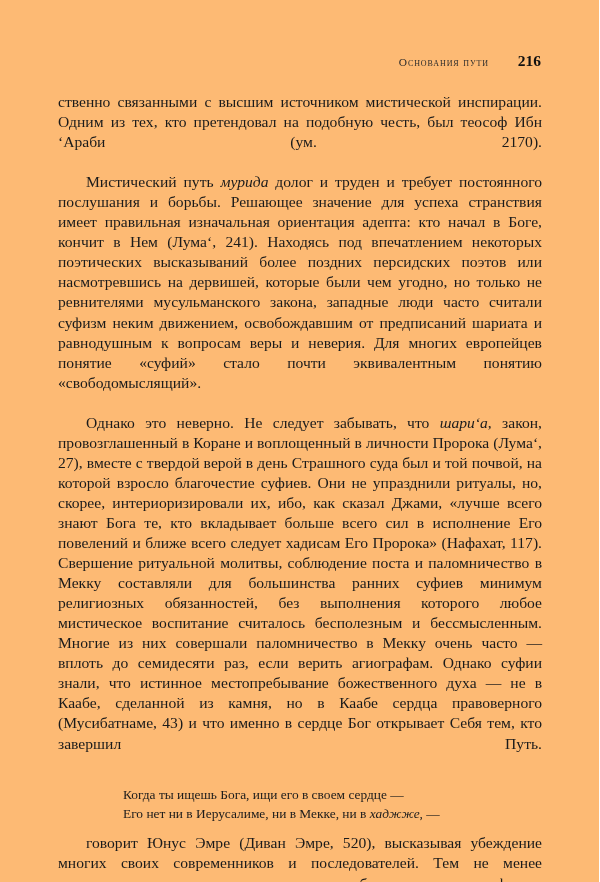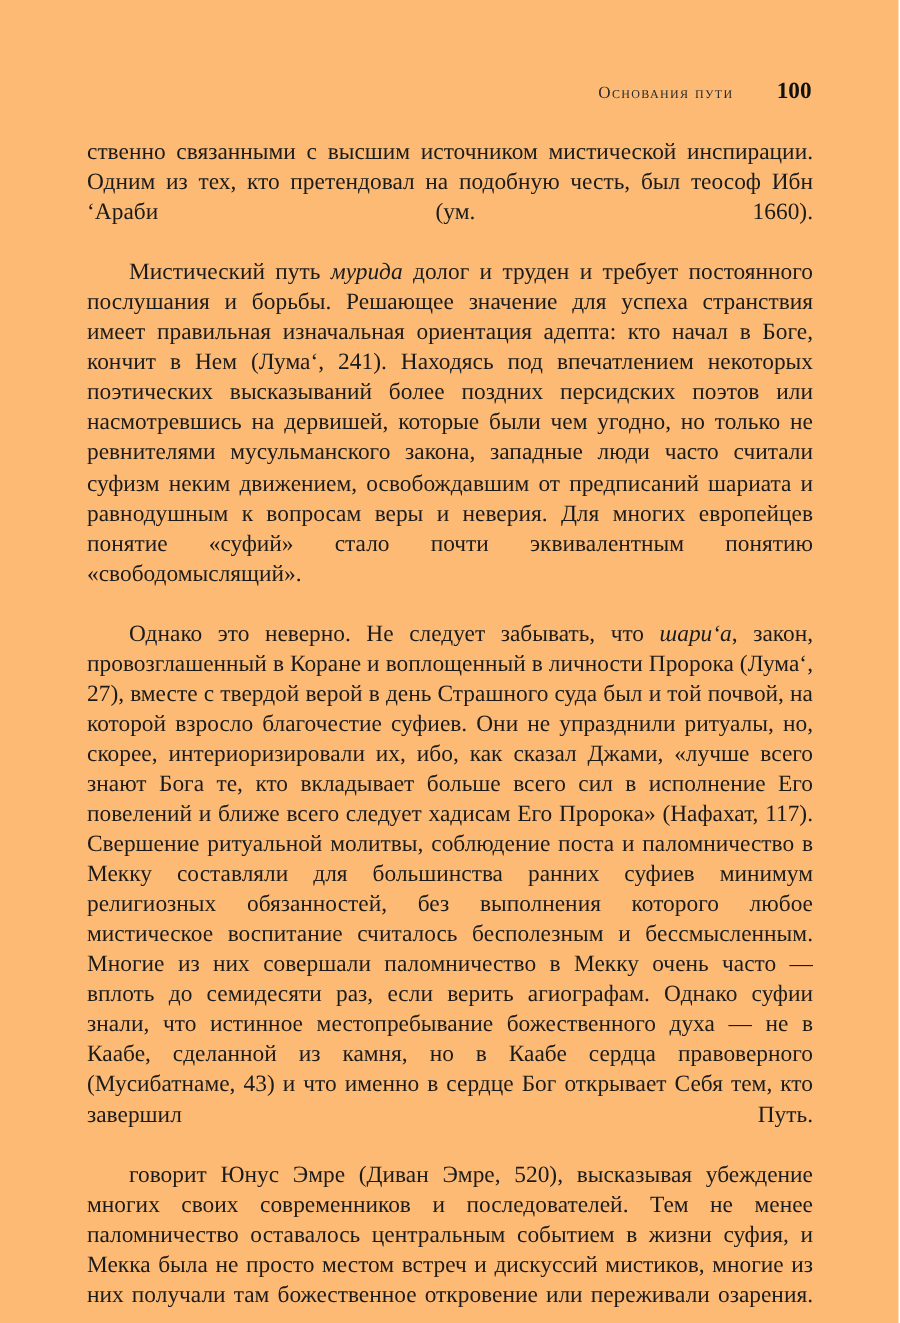--- a/index.html
+++ b/index.html
@@ -102,28 +102,32 @@
     white-space: nowrap;
   }
 </style>
 </head>
 <body>
 
 <div class="page">
 
   <div class="running-head">
     <span class="running-head-title">Основания пути</span>
-    <span class="running-head-folio">100</span>
+    <span class="running-head-folio">216</span>
   </div>
 
   <div class="textblock">
 
-    <p class="body-par cont">ственно связанными с высшим источником мистической инспирации. Одним из тех, кто претендовал на подобную честь, был теософ Ибн ‘Араби (ум. 1660).</p>
+    <p class="body-par cont">ственно связанными с высшим источником мистической инспирации. Одним из тех, кто претендовал на подобную честь, был теософ Ибн ‘Араби (ум. 2170).</p>
 
     <p class="body-par indent">Мистический путь <i>мурида</i> долог и труден и требует постоянного послушания и борьбы. Решающее значение для успеха странствия имеет правильная изначальная ориентация адепта: кто начал в Боге, кончит в Нем (Лума‘, 241). Находясь под впечатлением некоторых поэтических высказываний более поздних персидских поэтов или насмотревшись на дервишей, которые были чем угодно, но только не ревнителями мусульманского закона, западные люди часто считали суфизм неким движением, освобождавшим от предписаний шариата и равнодушным к вопросам веры и неверия. Для многих европейцев понятие «суфий» стало почти эквивалентным понятию «свободомыслящий».</p>
 
     <p class="body-par indent">Однако это неверно. Не следует забывать, что <i>шари‘а</i>, закон, провозглашенный в Коране и воплощенный в личности Пророка (Лума‘, 27), вместе с твердой верой в день Страшного суда был и той почвой, на которой взросло благочестие суфиев. Они не упразднили ритуалы, но, скорее, интериоризировали их, ибо, как сказал Джами, «лучше всего знают Бога те, кто вкладывает больше всего сил в исполнение Его повелений и ближе всего следует хадисам Его Пророка» (Нафахат, 117). Свершение ритуальной молитвы, соблюдение поста и паломничество в Мекку составляли для большинства ранних суфиев минимум религиозных обязанностей, без выполнения которого любое мистическое воспитание считалось бесполезным и бессмысленным. Многие из них совершали паломничество в Мекку очень часто — вплоть до семидесяти раз, если верить агиографам. Однако суфии знали, что истинное местопребывание божественного духа — не в Каабе, сделанной из камня, но в Каабе сердца правоверного (Мусибатнаме, 43) и что именно в сердце Бог открывает Себя тем, кто завершил Путь.</p>
 
+    <div class="verse">
+      <p class="verse-line">Когда ты ищешь Бога, ищи его в своем сердце —</p>
+      <p class="verse-line">Его нет ни в Иерусалиме, ни в Мекке, ни в <i>хаджже</i>, —</p>
+    </div>
 
     <p class="body-par indent">говорит Юнус Эмре (Диван Эмре, 520), высказывая убеждение многих своих современников и последователей. Тем не менее паломничество оставалось центральным событием в жизни суфия, и Мекка была не просто местом встреч и дискуссий мистиков, многие из них получали там божественное откровение или переживали озарения.</p>
 
   </div>
 </div>
 
 </body></html>

